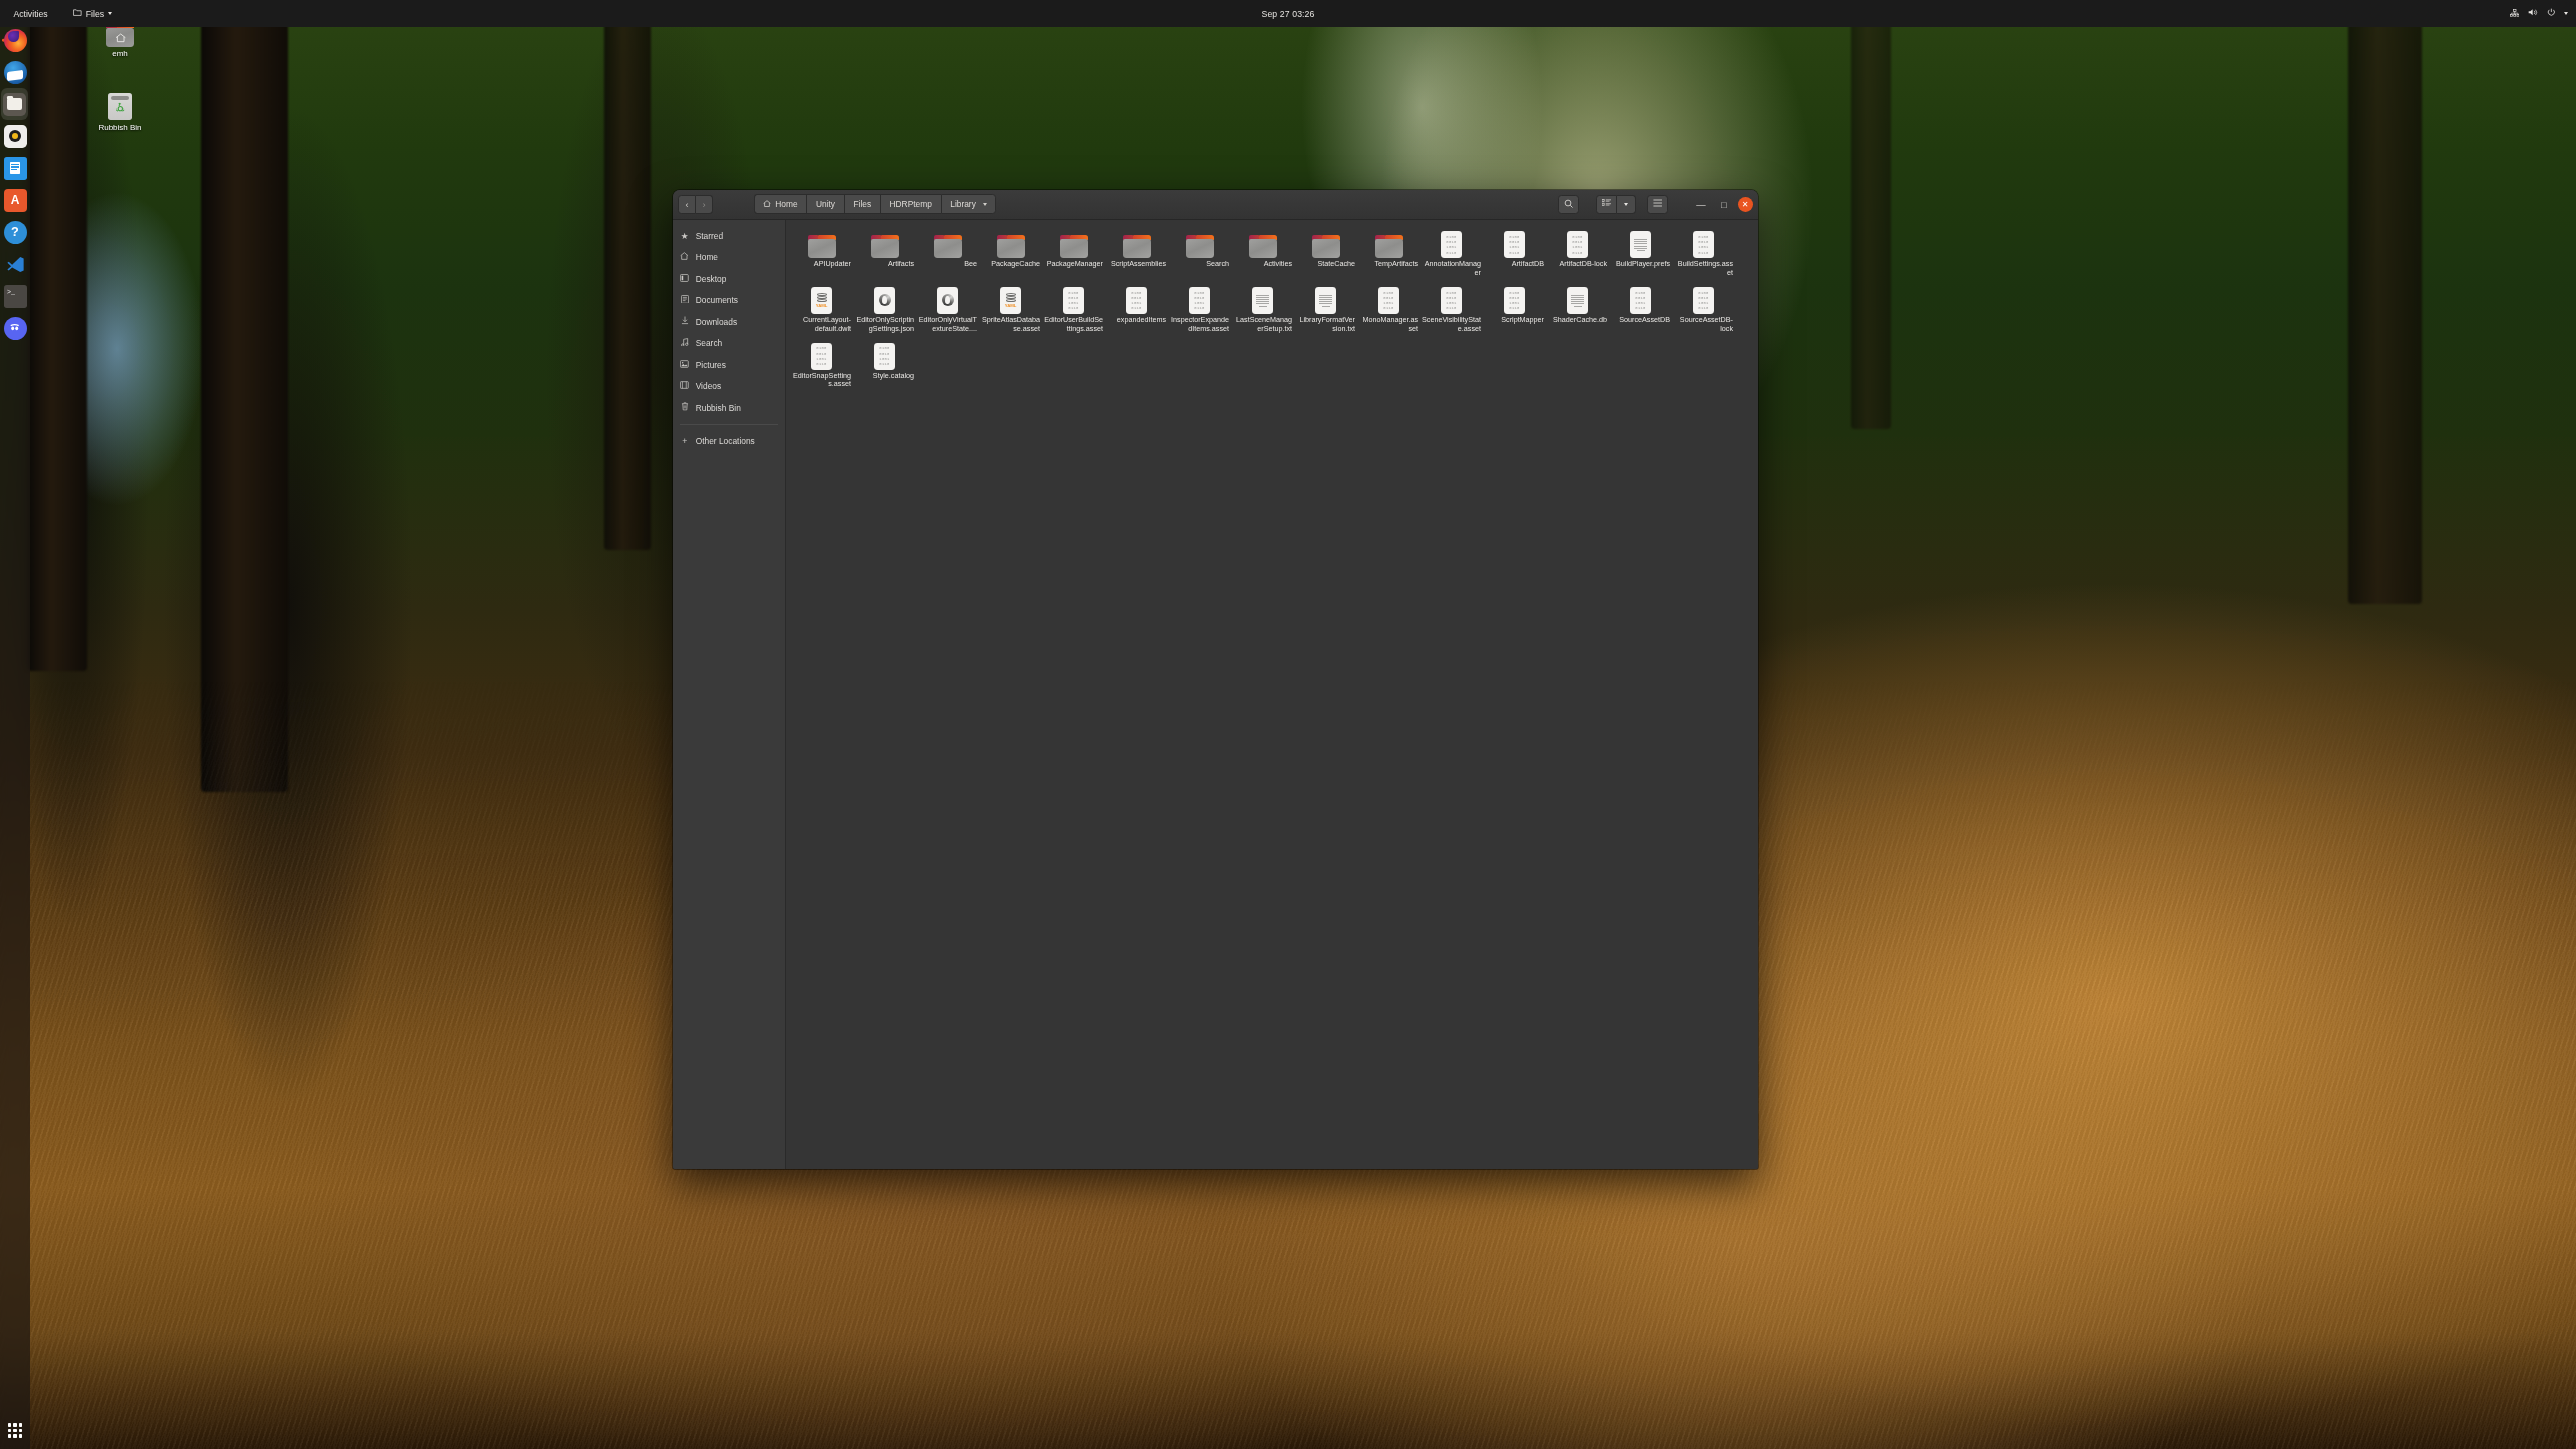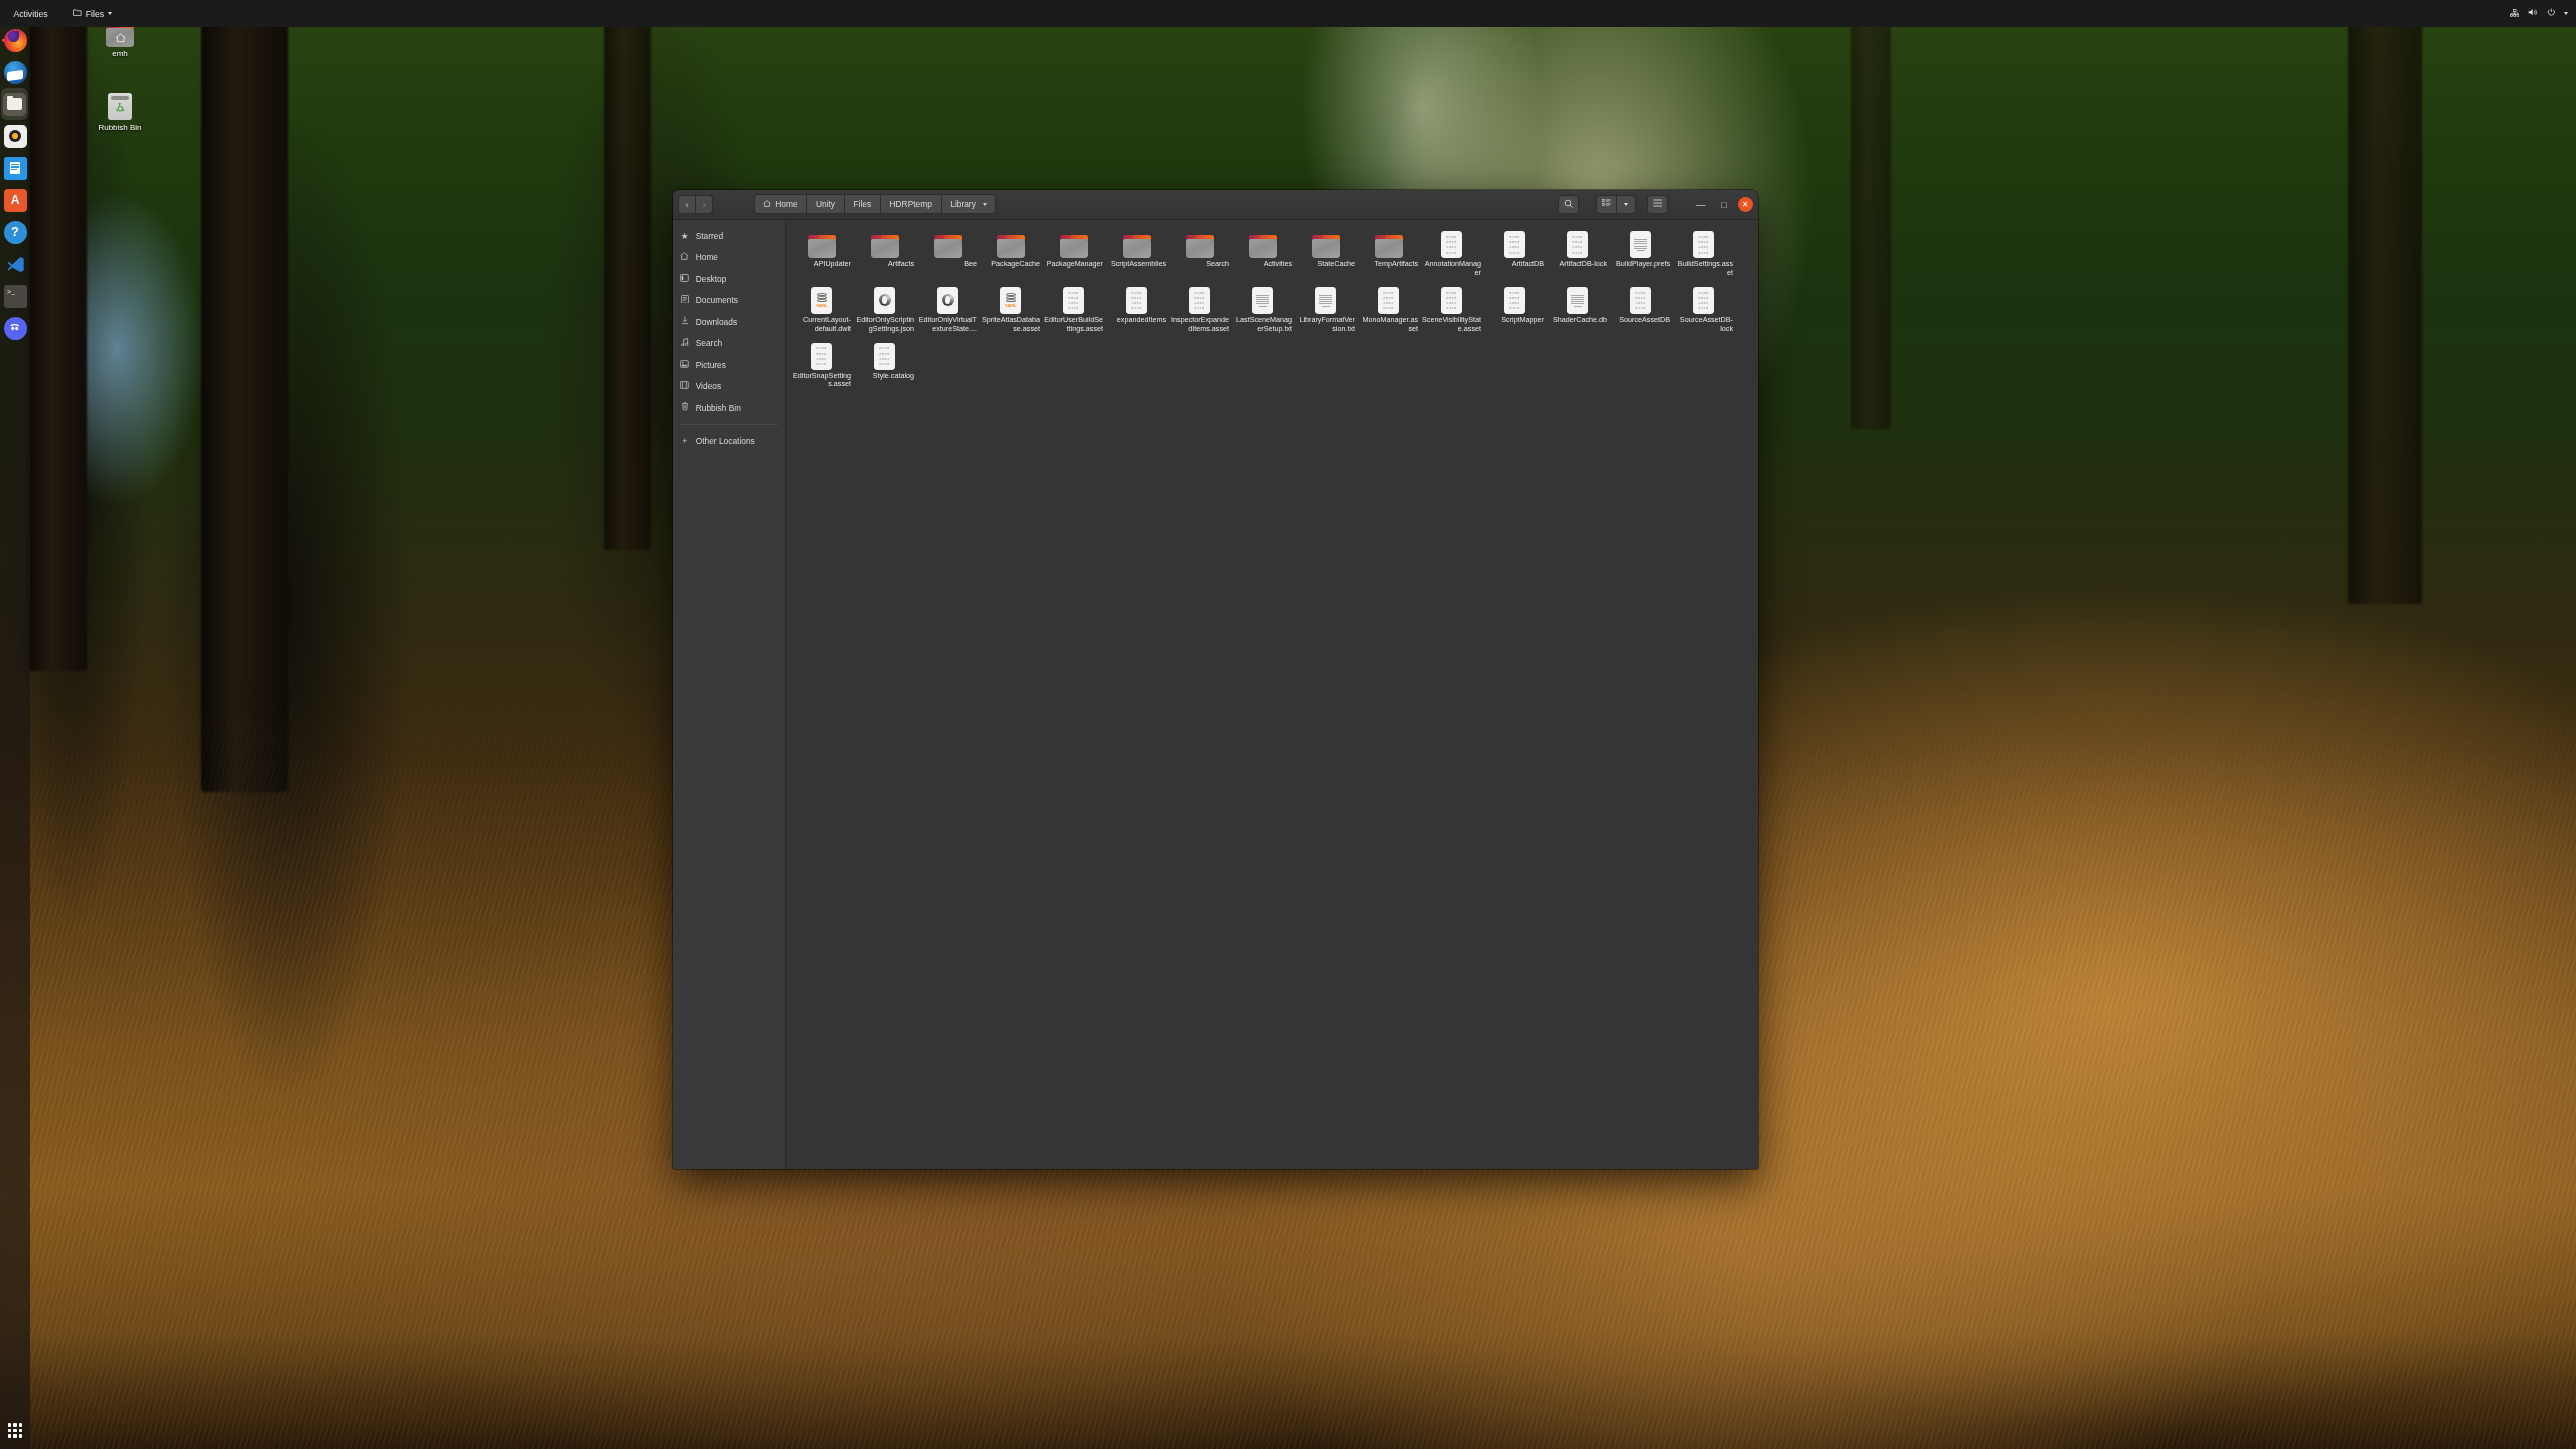--- a/index.html
+++ b/index.html
@@ -172,20 +172,23 @@
     </div>
     <div class="tb-item">
       <span>
         <svg width="8.7" height="7.4" viewBox="0 0 13 11">
             <path d="M0.8 1.2h4l1.1 1.4h6.3v7H0.8z" fill="none" stroke="#e6e4e1" stroke-width="1.1"></path>
           </svg>
       </span>
       <span>Files</span>
       <span class="tri-down"></span>
     </div>
+  </div>
+  <div class="tb-center">
+    <span>Sep 27  03:26</span>
   </div>
   <div class="tb-right">
     <span>
       <svg width="9.4" height="8" viewBox="0 0 14 12">
           <rect x="5" y="0.5" width="4" height="3.2" fill="none" stroke="#e6e4e1" stroke-width="1"></rect>
           <path d="M7 3.7v2.6M2 6.3h10M2 6.3v2M7 6.3v2M12 6.3v2" stroke="#e6e4e1" stroke-width="1" fill="none"></path>
           <rect x="0.6" y="8.3" width="3" height="2.6" fill="none" stroke="#e6e4e1" stroke-width="1"></rect>
           <rect x="5.5" y="8.3" width="3" height="2.6" fill="none" stroke="#e6e4e1" stroke-width="1"></rect>
           <rect x="10.4" y="8.3" width="3" height="2.6" fill="none" stroke="#e6e4e1" stroke-width="1"></rect>
         </svg>

